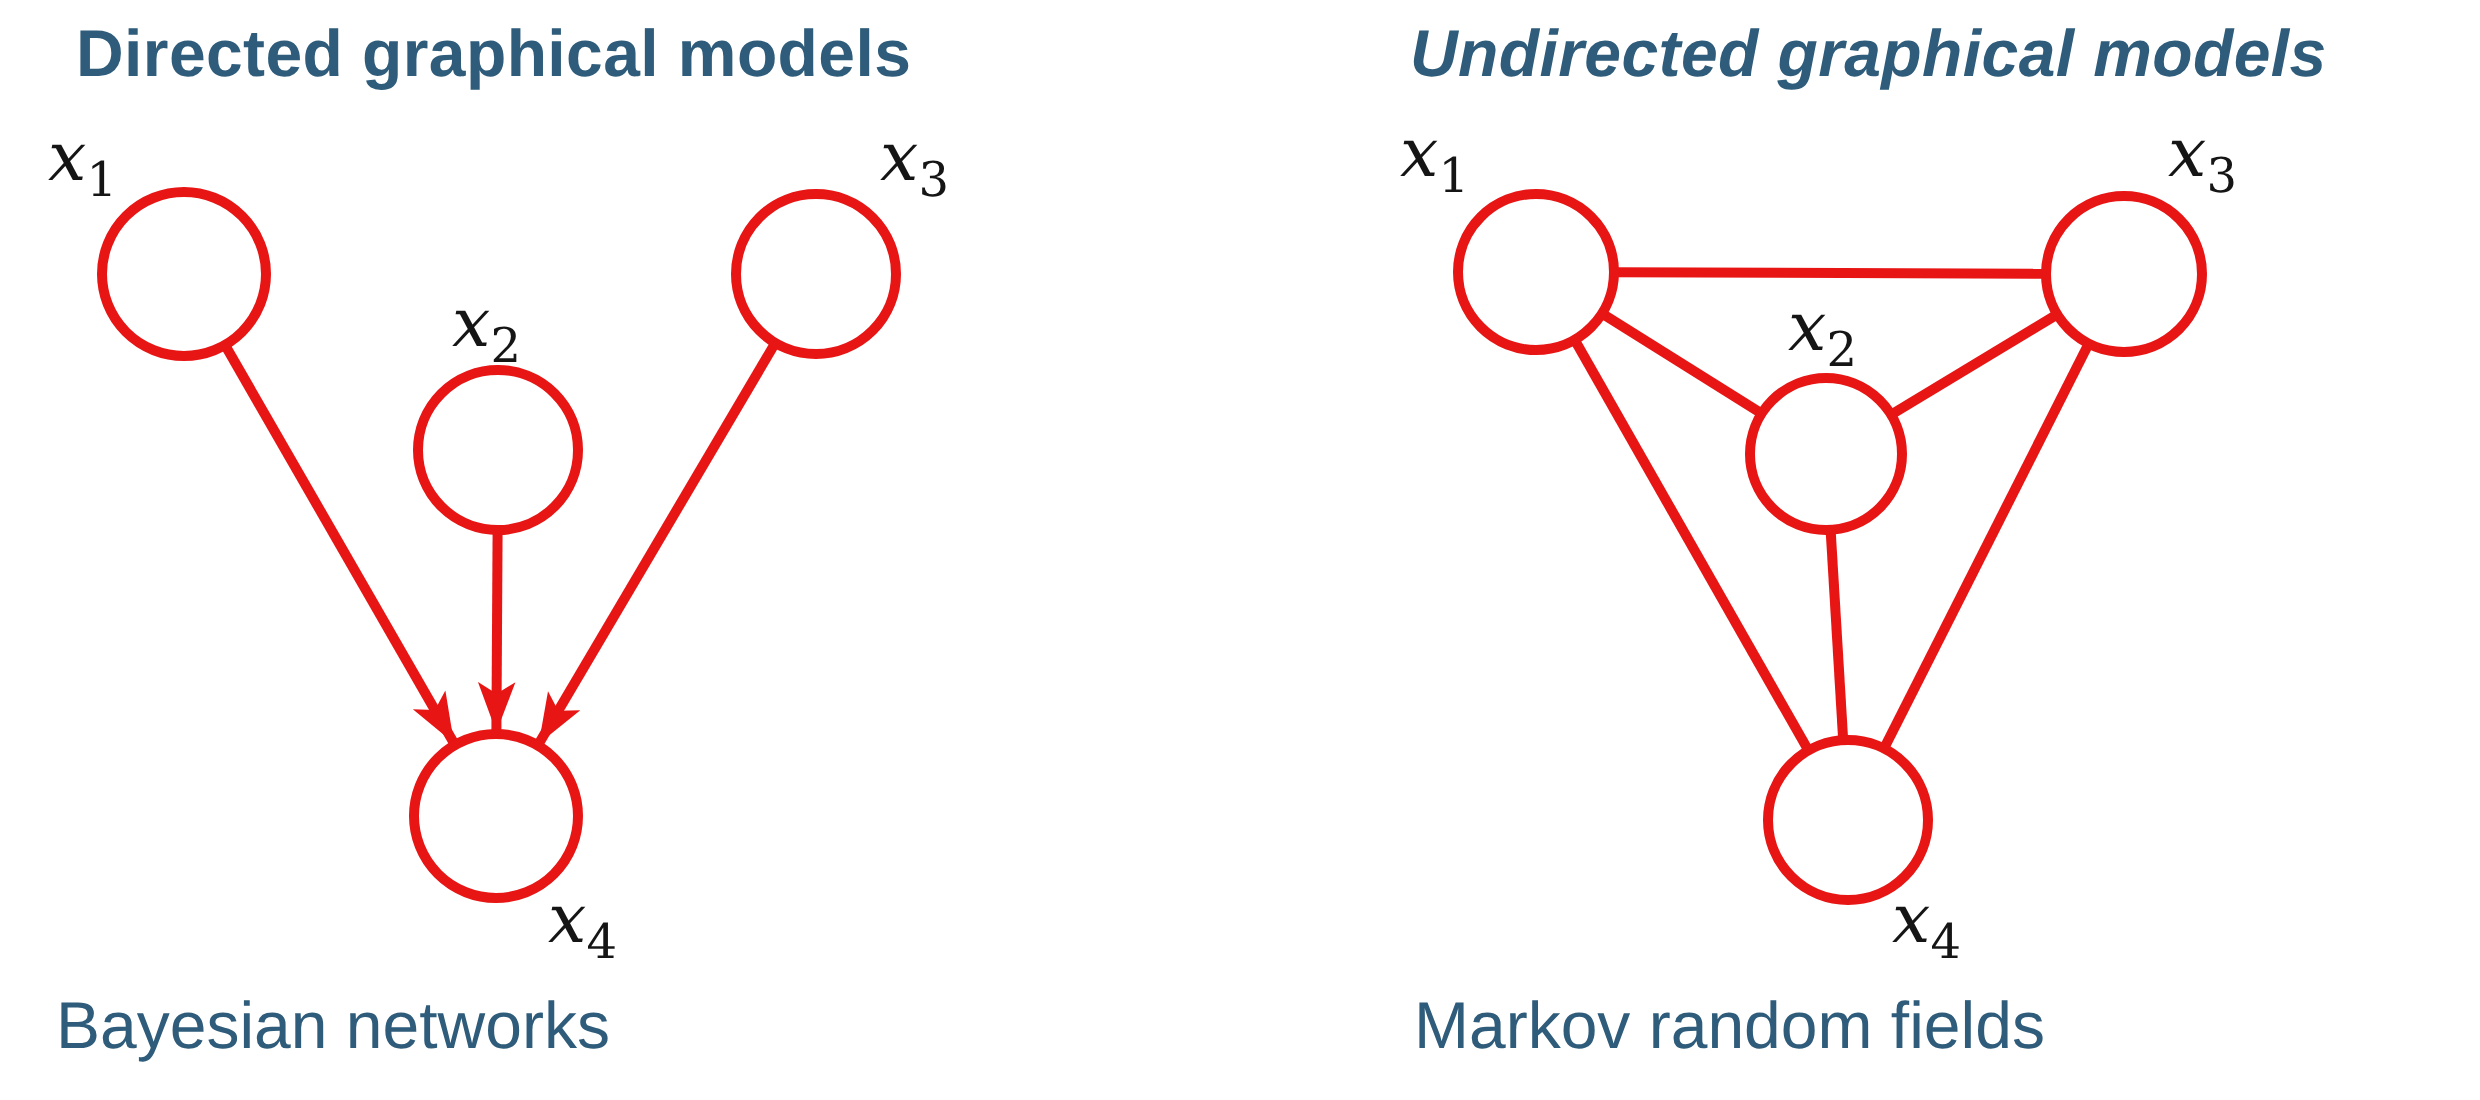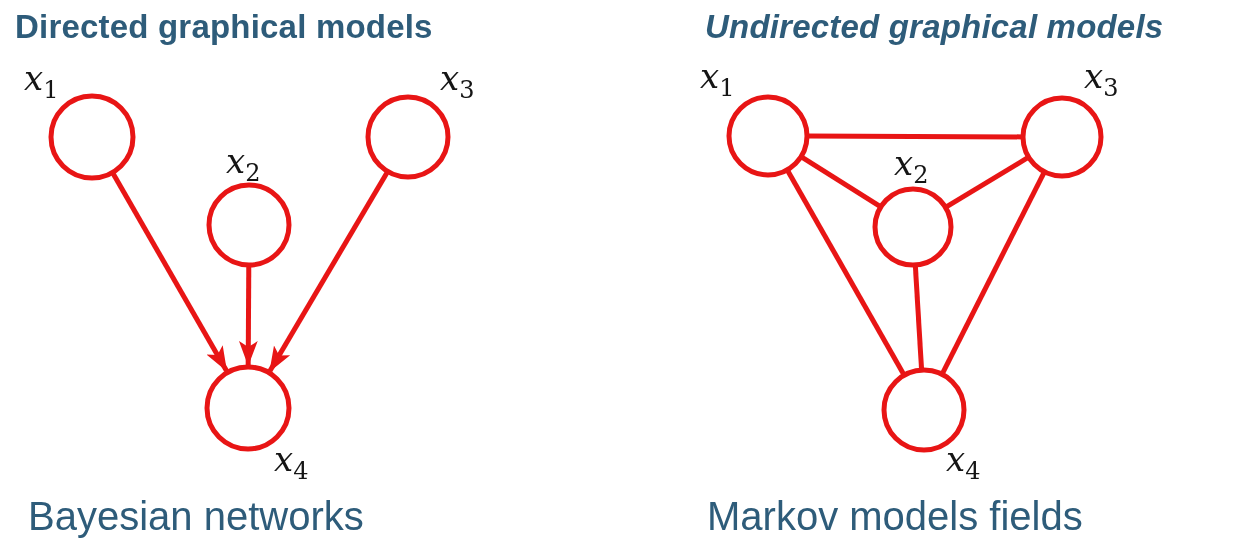--- a/index.html
+++ b/index.html
@@ -10,25 +10,25 @@
     position: relative; overflow: hidden;
   }
   .stage { position: absolute; left: 0; top: 0; width: 1240px; height: 550px; }
   svg.canvas { position: absolute; left: 0; top: 0; }
   .panel-title {
     position: absolute; top: 10px;
     font-size: 33px; font-weight: 700; line-height: 1;
     color: var(--teal, #2e5c7a);
     letter-spacing: 0.2px; white-space: nowrap;
   }
-  #title-left  { left: 15px; }
+  #title-left  { left: 38px; }
   #title-right { left: 705px; font-style: italic; }
   .panel-caption {
     position: absolute; top: 496px;
-    font-size: 40px; font-weight: 400; line-height: 1;
+    font-size: 33px; font-weight: 400; line-height: 1;
     color: var(--teal, #2e5c7a);
     white-space: nowrap;
   }
   #caption-left  { left: 28px; }
   #caption-right { left: 707px; }
   .node-label {
     font-family: "DejaVu Serif", serif;
     font-style: italic;
     font-size: 34px;
   }
@@ -80,15 +80,15 @@
         <text x="946" y="471" class="node-label" fill="#151515">x<tspan class="node-label-sub" dy="8">4</tspan></text>
       </g>
   </svg>
 
   <div class="panel-title" id="title-left">Directed graphical models</div>
 
   <div class="panel-title" id="title-right">Undirected graphical models</div>
 
   <div class="panel-caption" id="caption-left">Bayesian networks</div>
 
-  <div class="panel-caption" id="caption-right">Markov models fields</div>
+  <div class="panel-caption" id="caption-right">Markov random fields</div>
 
 </div>
 
 </body></html>

